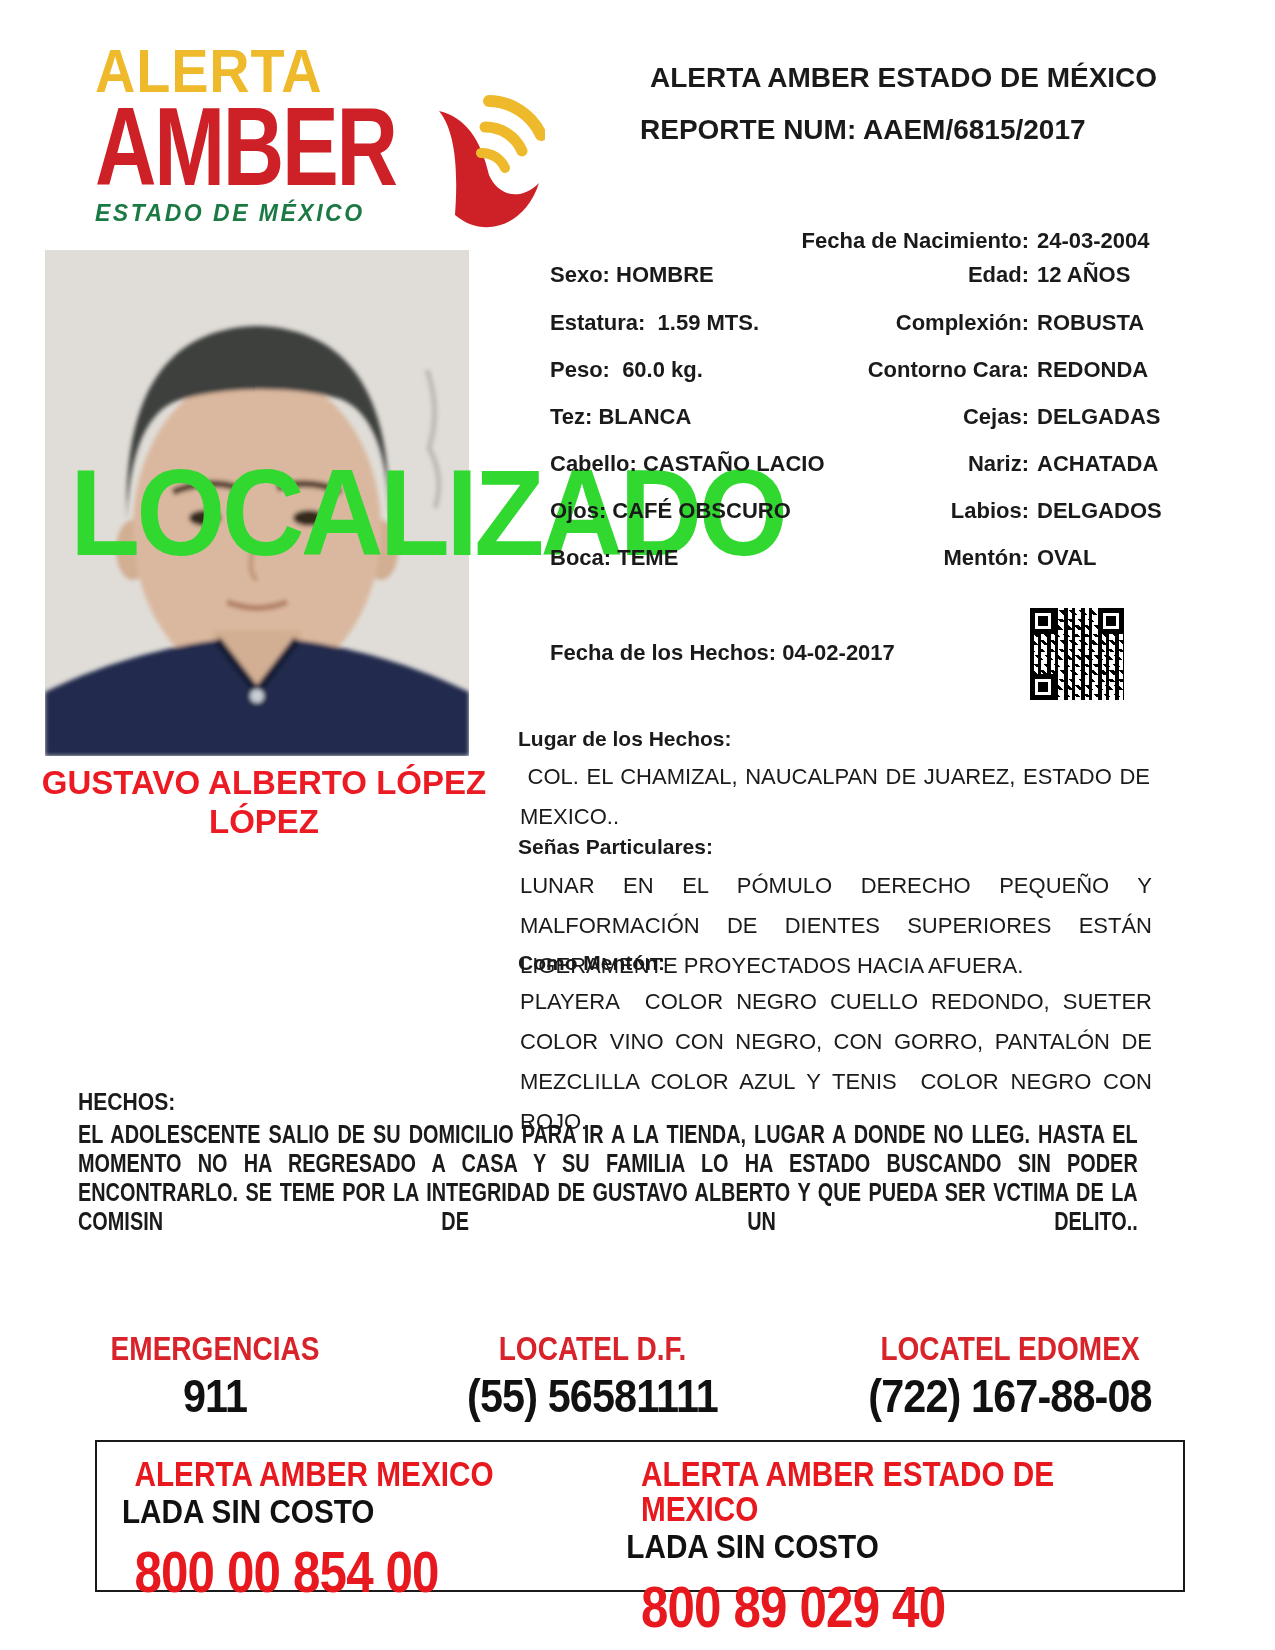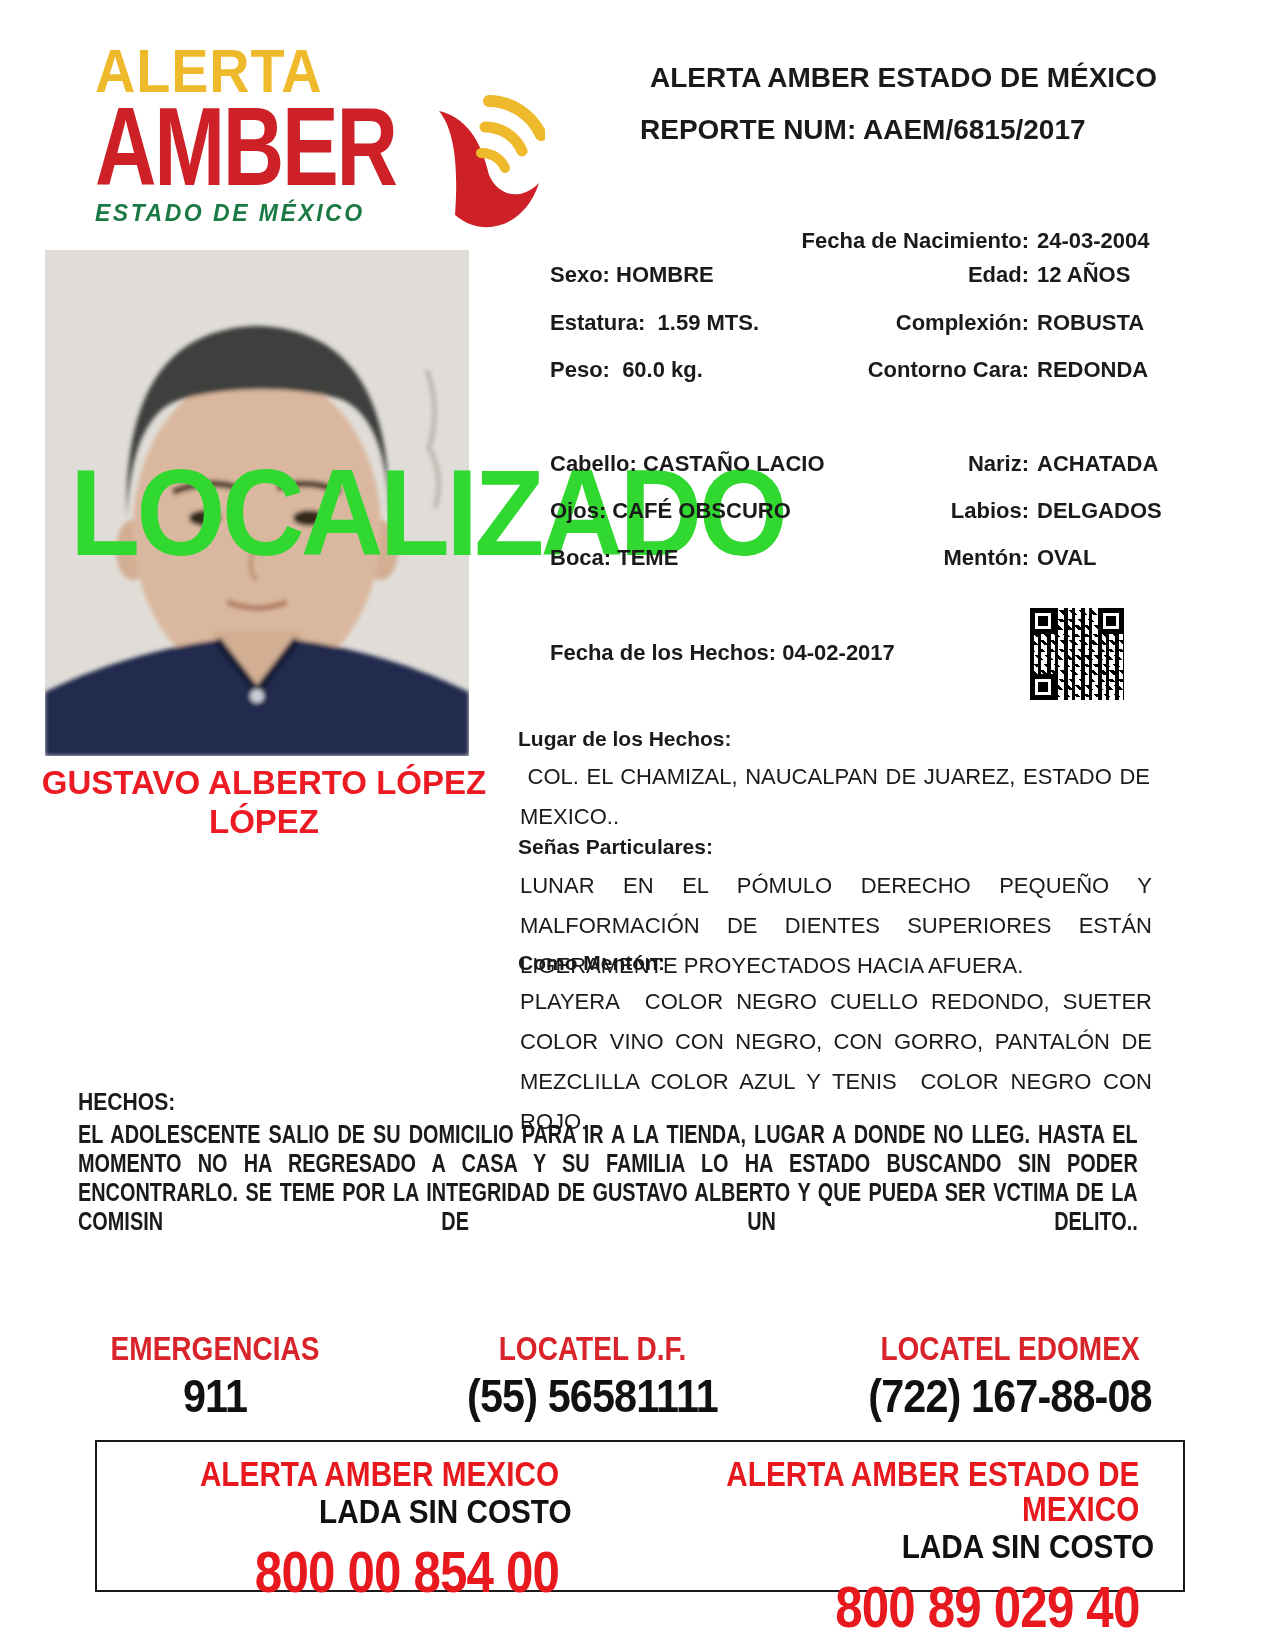--- a/index.html
+++ b/index.html
@@ -67,21 +67,21 @@
   
   .contact{position:absolute;top:1330px;text-align:center;}
   .c1{left:55px;width:320px}.c2{left:420px;width:345px}.c3{left:805px;width:410px}
   .clabel{font-size:33px;font-weight:bold;color:#D8232A;transform:scaleX(.85);transform-origin:center top;}
   .cnum{font-size:47px;font-weight:bold;color:#111;letter-spacing:-1px;
         transform:scaleX(.88);transform-origin:center top;}
 
   
   .fbox{position:absolute;left:95px;top:1440px;width:1090px;height:152px;border:2px solid #1a1a1a;
         box-sizing:border-box;display:flex;}
-  .fcol{text-align:right;padding-top:14px;}
+  .fcol{text-align:left;padding-top:14px;}
   .fc1{width:46%}.fc2{width:54%}
   .ftitle{font-size:35px;font-weight:bold;color:#E8191E;line-height:1;
           transform:scaleX(.85);transform-origin:center top;}
   .fsub{font-size:33px;font-weight:bold;color:#111;line-height:1;margin-top:4px;
         transform:scaleX(.9);transform-origin:center top;}
   .fnum{font-size:58px;font-weight:bold;color:#E8191E;line-height:1;margin-top:15px;letter-spacing:-1px;
         transform:scaleX(.85);transform-origin:center top;}
 </style>
 </head>
 <body>
@@ -150,20 +150,25 @@
   <div class="drow r2">
     <span class="dl">Estatura:  1.59 MTS.</span>
     <span class="rl">Complexión:</span>
     <span class="rv">ROBUSTA</span>
   </div>
   <div class="drow r3">
     <span class="dl">Peso:  60.0 kg.</span>
     <span class="rl">Contorno Cara:</span>
     <span class="rv">REDONDA</span>
   </div>
+  <div class="drow r4">
+    <span class="dl">Tez: BLANCA</span>
+    <span class="rl">Cejas:</span>
+    <span class="rv">DELGADAS</span>
+  </div>
   <div class="drow r5">
     <span class="dl">Cabello: CASTAÑO LACIO</span>
     <span class="rl">Nariz:</span>
     <span class="rv">ACHATADA</span>
   </div>
   <div class="drow r6">
     <span class="dl">Ojos: CAFÉ OBSCURO</span>
     <span class="rl">Labios:</span>
     <span class="rv">DELGADOS</span>
   </div>

